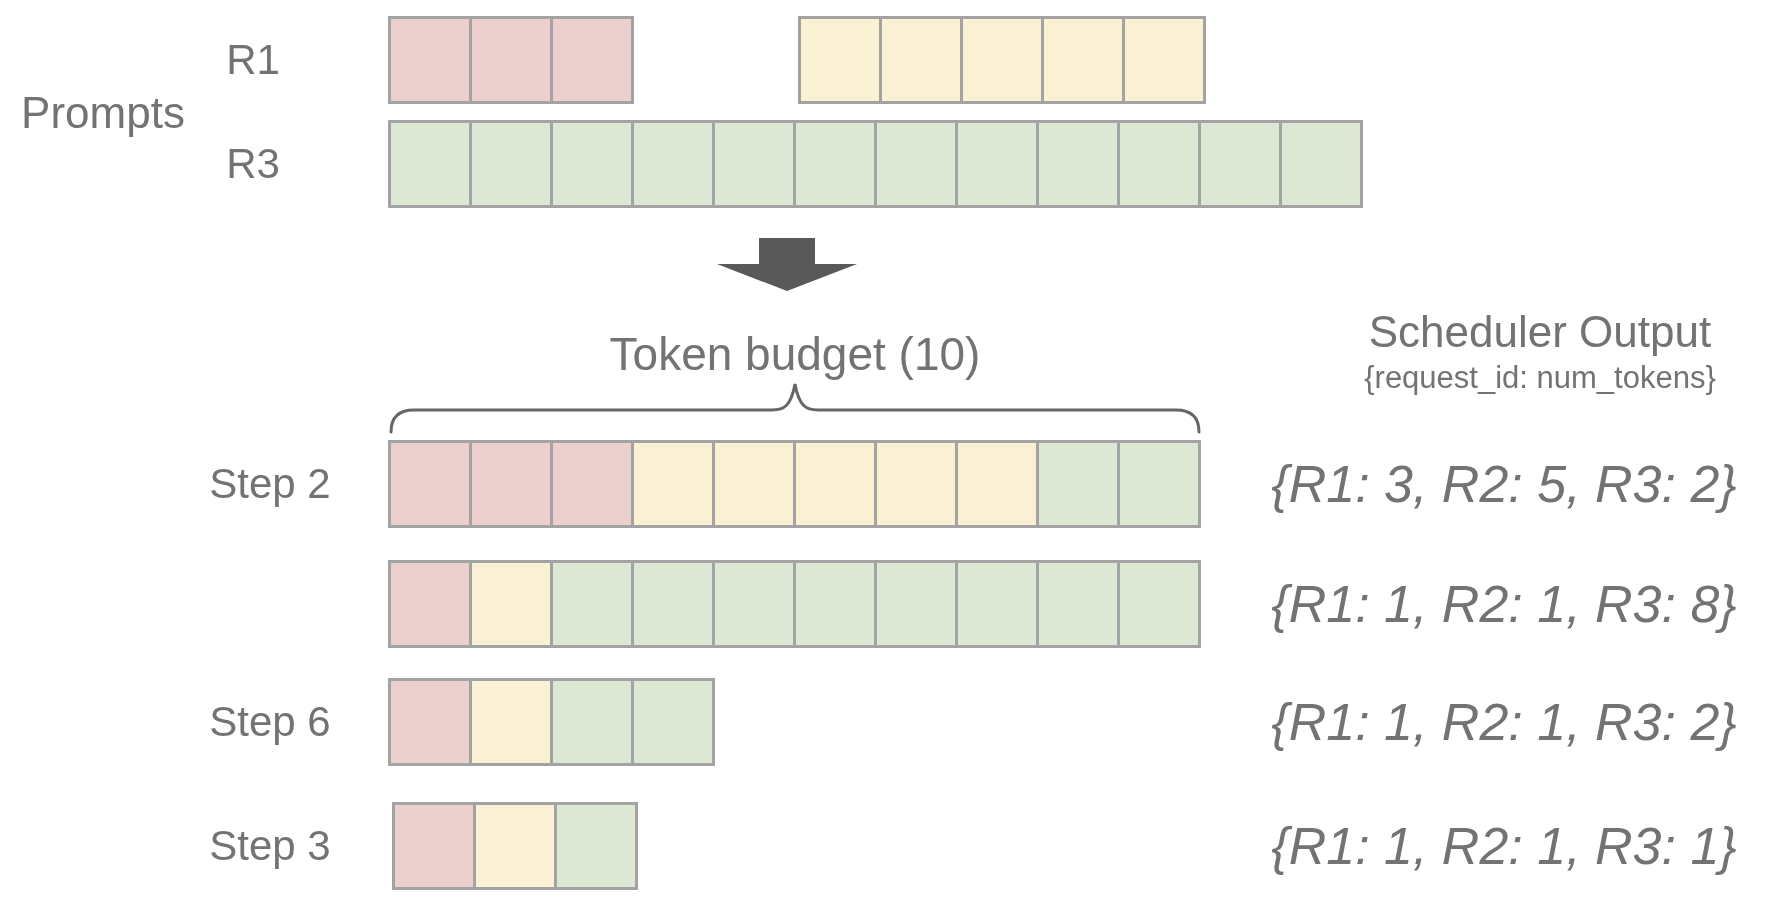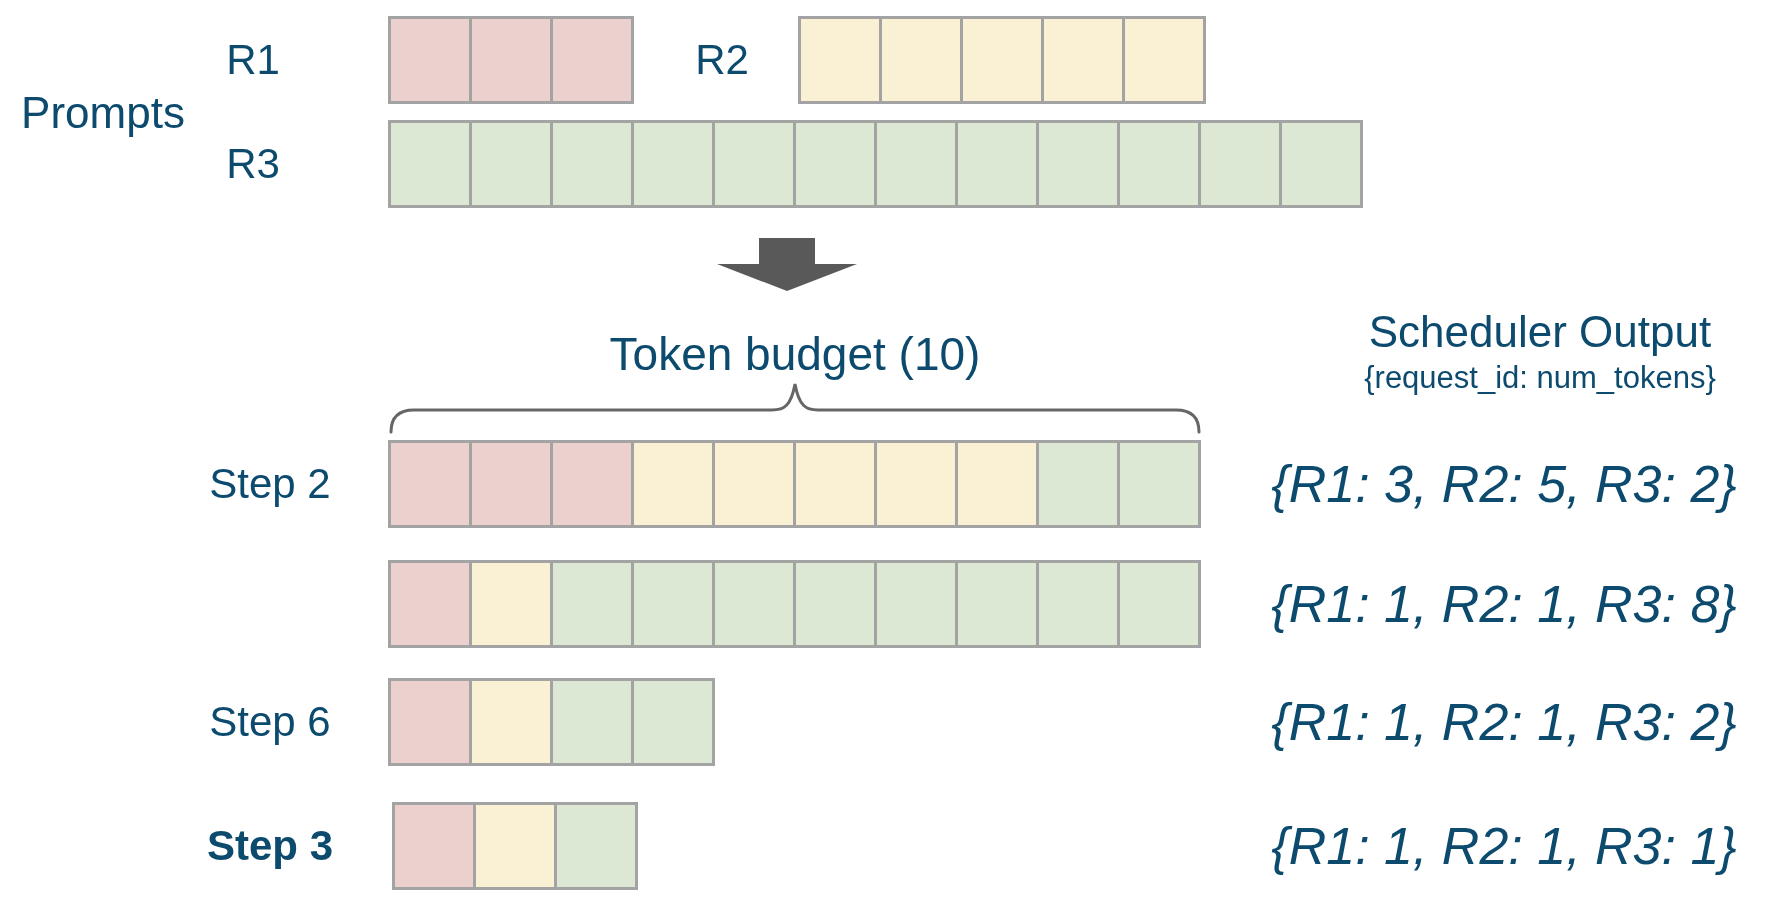--- a/index.html
+++ b/index.html
@@ -1,20 +1,20 @@
 <!DOCTYPE html>
 <html><head>
 <meta charset="utf-8">
 <style>
   html,body{margin:0;padding:0;background:#ffffff;}
   body{width:1788px;height:918px;position:relative;overflow:hidden;
        font-family:"Liberation Sans", sans-serif;color:#000;}
   .canvas{position:absolute;inset:0;}
   .label{position:absolute;display:flex;align-items:center;justify-content:center;
-         white-space:nowrap;color:#0c4a6e;}
+         white-space:nowrap;color:#737373;}
   .prompts-label{left:8px;top:68px;width:190px;height:90px;font-size:44px;}
   .r-label{height:88px;font-size:42px;}
   .budget-label{left:388px;top:328px;width:814px;height:52px;font-size:46px;}
   .so-title{left:1300px;top:308px;width:480px;height:48px;font-size:44px;}
   .so-subtitle{left:1300px;top:360px;width:480px;height:36px;font-size:31px;}
   .step-label{left:178px;width:184px;height:88px;font-size:42px;}
   .output-line{left:1244px;width:520px;height:88px;font-size:52px;font-style:italic;}
   .cells-row{position:absolute;display:flex;}
   .cell{width:84px;height:88px;box-sizing:border-box;border:3px solid #a3a3a3;}
   .cell + .cell{margin-left:-3px;}
@@ -27,21 +27,20 @@
 
   <div class="label prompts-label">Prompts</div>
 
   <div class="label r-label" style="left:198px;top:16px;width:110px;">R1</div>
   <div class="cells-row" style="left:388px;top:16px;">
       <div class="cell" style="background: rgb(236, 208, 205); border-color: rgb(163, 163, 163);"></div>
       <div class="cell" style="background: rgb(236, 208, 205); border-color: rgb(163, 163, 163);"></div>
       <div class="cell" style="background: rgb(236, 208, 205); border-color: rgb(163, 163, 163);"></div>
     </div>
 
-  <div class="label r-label" style="left:662px;top:16px;width:120px;">R2</div>
   <div class="cells-row" style="left:798px;top:16px;">
       <div class="cell" style="background: rgb(250, 240, 211); border-color: rgb(163, 163, 163);"></div>
       <div class="cell" style="background: rgb(250, 240, 211); border-color: rgb(163, 163, 163);"></div>
       <div class="cell" style="background: rgb(250, 240, 211); border-color: rgb(163, 163, 163);"></div>
       <div class="cell" style="background: rgb(250, 240, 211); border-color: rgb(163, 163, 163);"></div>
       <div class="cell" style="background: rgb(250, 240, 211); border-color: rgb(163, 163, 163);"></div>
     </div>
 
   <div class="label r-label" style="left:198px;top:120px;width:110px;">R3</div>
   <div class="cells-row" style="left:388px;top:120px;">
@@ -102,21 +101,21 @@
 
   <div class="label step-label" style="top:678px;">Step 6</div>
   <div class="cells-row" style="left:388px;top:678px;">
       <div class="cell" style="background: rgb(236, 208, 205); border-color: rgb(163, 163, 163);"></div>
       <div class="cell" style="background: rgb(250, 240, 211); border-color: rgb(163, 163, 163);"></div>
       <div class="cell" style="background: rgb(221, 232, 212); border-color: rgb(163, 163, 163);"></div>
       <div class="cell" style="background: rgb(221, 232, 212); border-color: rgb(163, 163, 163);"></div>
     </div>
   <div class="label output-line" style="top:678px;">{R1: 1, R2: 1, R3: 2}</div>
 
-  <div class="label step-label" style="top:802px;font-weight:bold;">Step 3</div>
+  <div class="label step-label" style="top:802px;">Step 3</div>
   <div class="cells-row" style="left:392px;top:802px;">
       <div class="cell" style="background: rgb(236, 208, 205); border-color: rgb(163, 163, 163);"></div>
       <div class="cell" style="background: rgb(250, 240, 211); border-color: rgb(163, 163, 163);"></div>
       <div class="cell" style="background: rgb(221, 232, 212); border-color: rgb(163, 163, 163);"></div>
     </div>
   <div class="label output-line" style="top:802px;">{R1: 1, R2: 1, R3: 1}</div>
 
 </div>
 
 </body></html>

